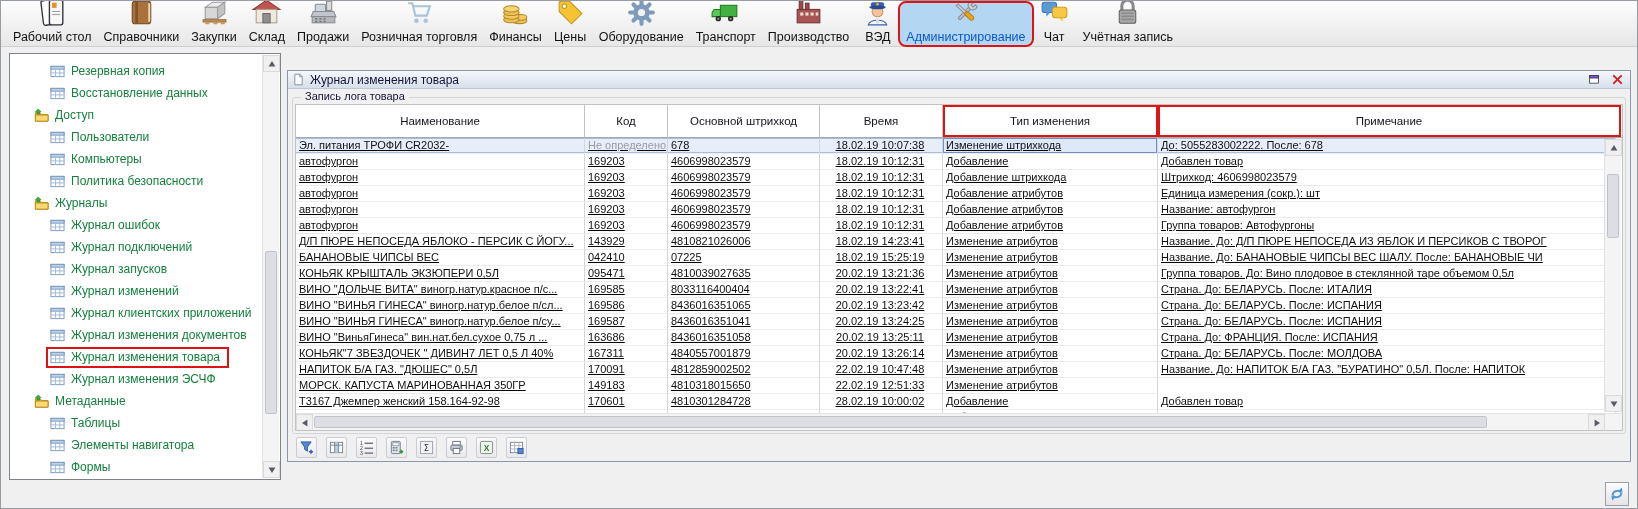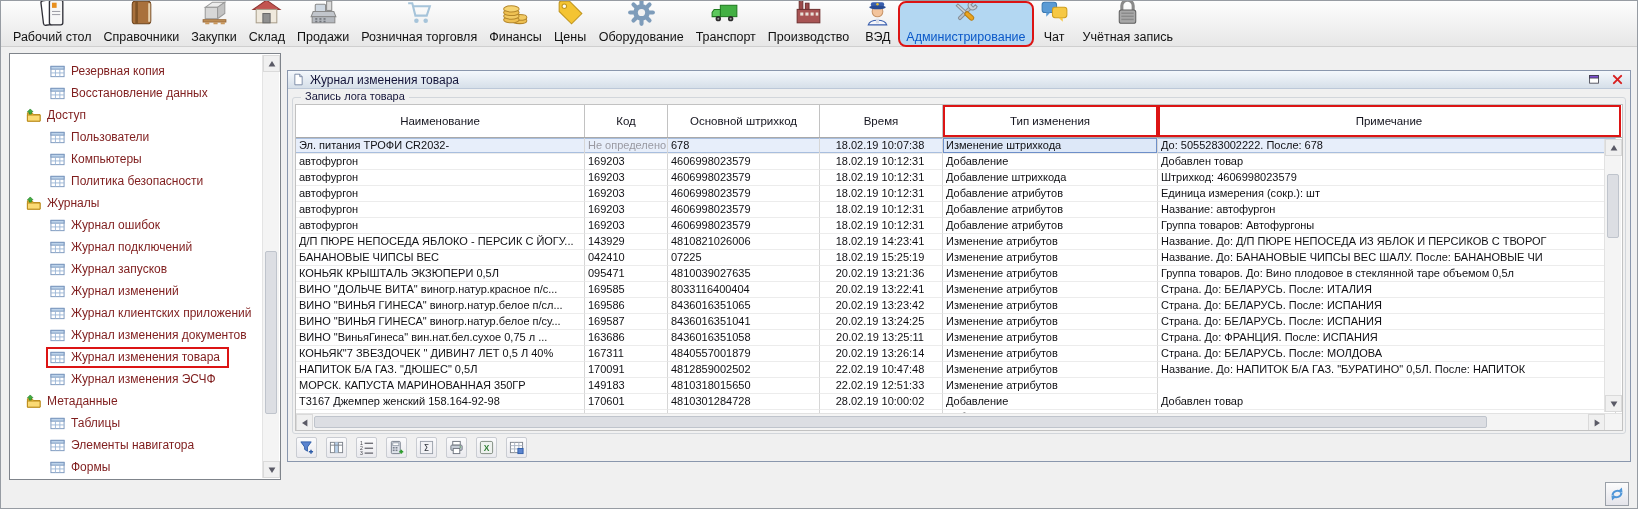--- a/index.html
+++ b/index.html
@@ -20,23 +20,23 @@
                   outline:2px solid var(--accent-red,#dc1414); outline-offset:0;border-radius:6px; }
   .titem.active .tlabel { color:var(--toolbar-active-text,#0a58c8); }
 
   
   .content { display:flex; height:447px; padding:6px 6px 0 8px; gap:6px; align-items:flex-start; }
 
   
   .sidebar { width:272px; height:427px; background:#fff; border:1px solid #7f848b;
              position:relative; overflow:hidden; flex:none; }
   .tree { padding-top:6px; }
-  .node { height:22px; display:flex; align-items:center; font-size:12px; color:#7f1d1d;
+  .node { height:22px; display:flex; align-items:center; font-size:12px; color:#15803d;
           white-space:nowrap; cursor:pointer; }
-  .node.lvl0 { padding-left:12px; }
+  .node.lvl0 { padding-left:20px; }
   .node.lvl1 { padding-left:36px; }
   .chip { display:flex; align-items:center; gap:6px; padding:1px 7px 1px 2px;
           border:2px solid transparent; }
   .node.hl .chip { border-color:var(--accent-red,#dc1414); }
   .node svg { width:15px; height:15px; flex:none; }
 
   
   .sb-btn { flex:none; width:17px; height:17px; display:flex; align-items:center; justify-content:center;
             background:#f0f0f0; border:1px solid #dadada; cursor:pointer; }
   .sb-btn svg { width:8px; height:8px; }
@@ -63,21 +63,21 @@
             font-size:11px; color:#15153a; z-index:2; }
 
   .tablewrap { position:absolute; inset:6px 2px 2px; background:#fff; border:1px solid #c2c2c2;
                display:flex; flex-direction:column; overflow:hidden;
                --cols: 289px 83px 152px 123px 215px minmax(260px,1fr); }
   .thead { display:grid; grid-template-columns:var(--cols); height:33px; flex:none;
            padding-right:1px; background:#fff; border-bottom:1px solid #a9a9a9; }
   .hcell { display:flex; align-items:center; justify-content:center; font-size:11.5px; color:#14141e;
            border-right:1px solid #c2c2c2; cursor:pointer; }
   .hcell.redbox { outline:2px solid var(--accent-red,#dc1414); outline-offset:-2px; }
-  .tbody { flex:1; overflow:hidden; padding-right:6px; position:relative; }
+  .tbody { flex:1; overflow:hidden; padding-right:6px; position:relative;text-decoration:underline; }
   .trow { display:grid; grid-template-columns:var(--cols); height:16px; cursor:default; }
   .cell { font-size:11px; line-height:15px; padding:0 3px; border-right:1px solid #d6d6d6;
           border-bottom:1px solid #ececec; white-space:nowrap; overflow:hidden; color:#101014; }
   .cell.time { text-align:center; padding-right:5px; }
   .cell.muted { color:#9a9aa2; }
   .trow.selected { background:var(--selection-bg,#e7eefa); }
   .trow.selected .cell { box-shadow: inset 0 1px 0 #a8bede, inset 0 -1px 0 #a8bede; }
   .trow.selected .cell.type { box-shadow: inset 0 0 0 1px #6d8fc9; background:#dde8f8; }
 
   .vscroll-table { position:absolute; top:34px; right:1px; bottom:18px; width:17px; background:#f4f4f4;

